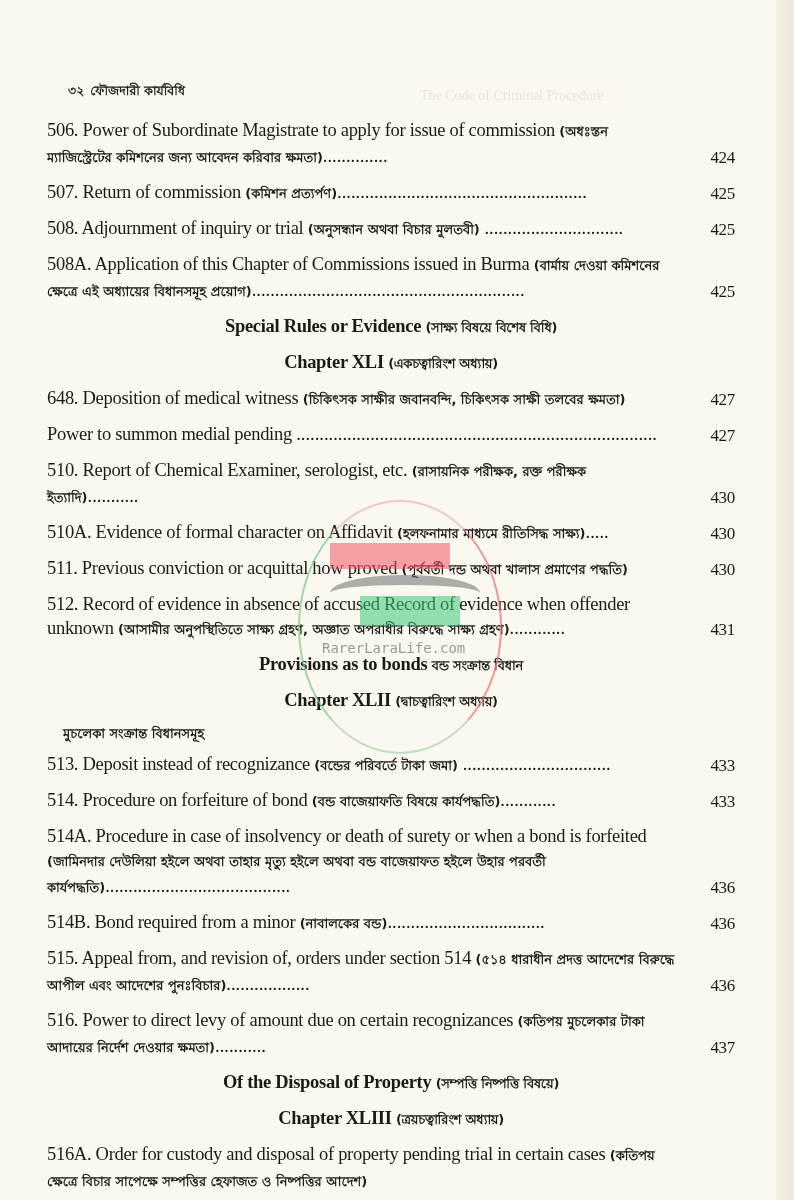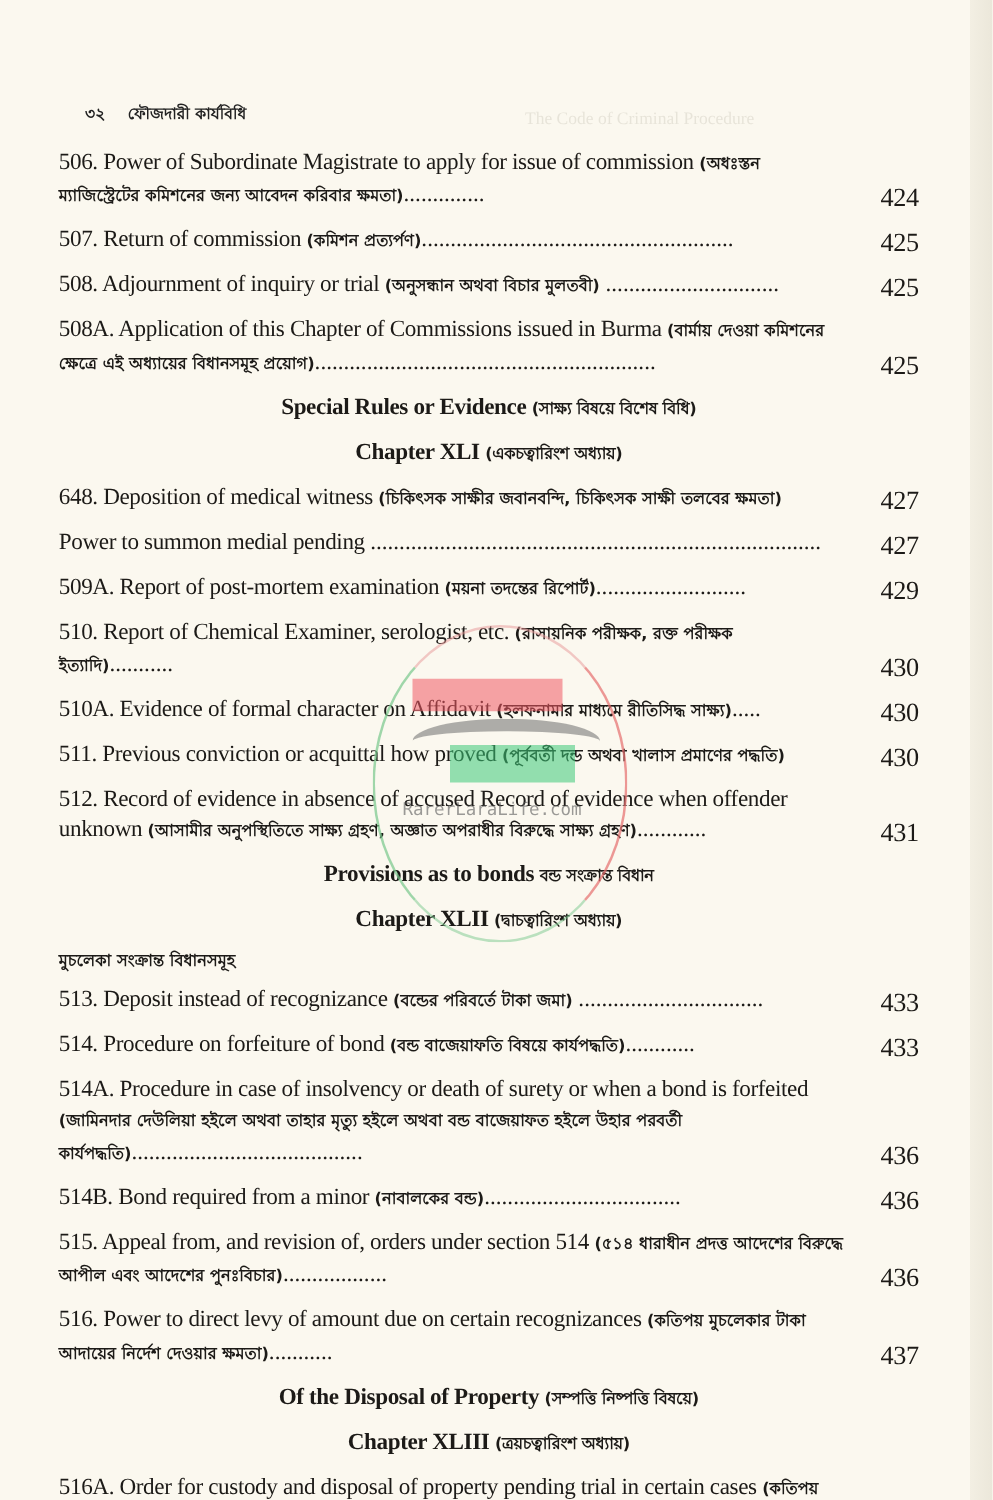--- a/index.html
+++ b/index.html
@@ -14,45 +14,45 @@
       position: absolute; right: 0; top: 0; width: 18px; height: 1200px;
       background: linear-gradient(to right, #f3efe3, #ebe7da);
     }
     .ghost {
       position: absolute; color: #d8d4c8; font-size: 14px; opacity: 0.55;
       white-space: nowrap;
     }
     .running-head {
       position: absolute; left: 68px; top: 82px;
       font-family: "DejaVu Sans", sans-serif; font-size: 12.5px; font-weight: bold;
-      display: flex; gap: 18px; color: #222;
+      display: flex; gap: 6px; color: #222;
     }
     .toc {
       position: absolute; left: 47px; top: 118px; width: 688px;
     }
     .entry {
       position: relative; font-size: 18.5px; line-height: 24px;
       padding-right: 58px; margin-bottom: 10px;
       letter-spacing: -0.3px;
     }
     .entry .title { display: block; }
     .entry .bn { font-family: "DejaVu Sans", sans-serif; font-size: 13px; letter-spacing: 0; font-weight: bold; }
     .entry .page {
       position: absolute; right: 0; bottom: 0; width: 50px; text-align: right;
-      font-size: 21px;
+      font-size: 17px;
     }
     .dots { letter-spacing: 0; }
     .chapter {
       text-align: center; font-weight: bold; font-size: 18.5px;
       line-height: 24px; margin: 6px 0 10px; letter-spacing: -0.3px;
     }
     .chapter .bn { font-family: "DejaVu Sans", sans-serif; font-size: 13px; }
     .subhead {
       font-family: "DejaVu Sans", sans-serif; font-size: 13px; font-weight: bold;
-      margin: 4px 0 8px; line-height: 20px;
+      margin: 4px 16px 8px; line-height: 20px;
     }
     .watermark {
       position: absolute; left: 298px; top: 500px; width: 200px; height: 250px;
       border-radius: 50%;
       border: 2px solid transparent;
       border-left-color: rgba(120, 200, 140, 0.7);
       border-top-color: rgba(230, 150, 150, 0.5);
       border-right-color: rgba(230, 110, 110, 0.7);
       border-bottom-color: rgba(120, 200, 140, 0.5);
       pointer-events: none;
@@ -108,24 +108,20 @@
     <div class="chapter"><span>Chapter XLI</span> <span class="bn">(একচত্বারিংশ অধ্যায়)</span></div>
     <div class="entry">
       <span class="title"><span>648.</span> <span>Deposition of medical witness</span> <span class="bn">(চিকিৎসক সাক্ষীর জবানবন্দি, চিকিৎসক সাক্ষী তলবের ক্ষমতা)</span><span class="dots"></span></span>
       <span class="page">427</span>
     </div>
     <div class="entry">
       <span class="title"><span></span> <span>Power to summon medial pending</span> <span class="bn"></span><span class="dots"> ..............................................................................</span></span>
       <span class="page">427</span>
     </div>
     <div class="entry">
-      <span class="title"><span>509A.</span> <span>Report of post-mortem examination</span> <span class="bn"> (ময়না তদন্তের রিপোর্ট)</span><span class="dots">..........................</span></span>
-      <span class="page">429</span>
-    </div>
-    <div class="entry">
       <span class="title"><span>510.</span> <span>Report of Chemical Examiner, serologist, etc.</span> <span class="bn">(রাসায়নিক পরীক্ষক, রক্ত পরীক্ষক ইত্যাদি)</span><span class="dots">...........</span></span>
       <span class="page">430</span>
     </div>
     <div class="entry">
       <span class="title"><span>510A.</span> <span>Evidence of formal character on Affidavit</span> <span class="bn">(হলফনামার মাধ্যমে রীতিসিদ্ধ সাক্ষ্য)</span><span class="dots">.....</span></span>
       <span class="page">430</span>
     </div>
     <div class="entry">
       <span class="title"><span>511.</span> <span>Previous conviction or acquittal how proved</span> <span class="bn">(পূর্ববর্তী দন্ড অথবা খালাস প্রমাণের পদ্ধতি)</span><span class="dots"></span></span>
       <span class="page">430</span>

